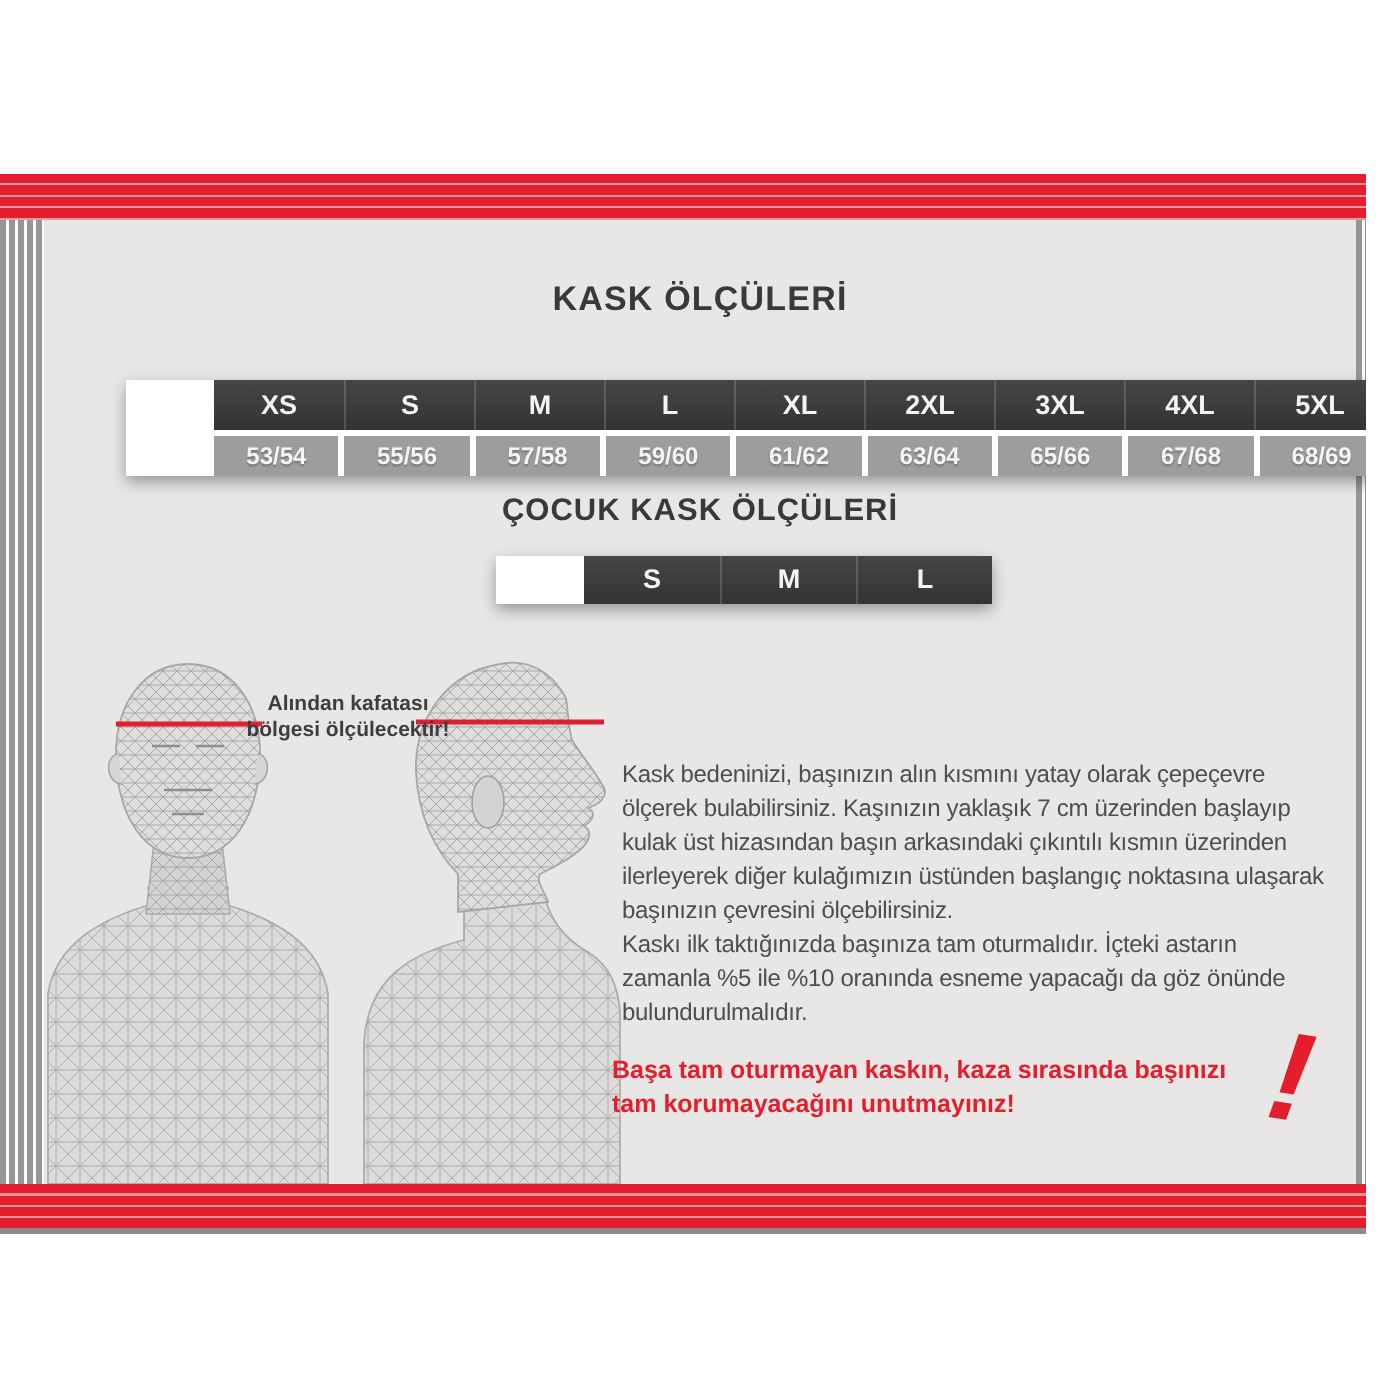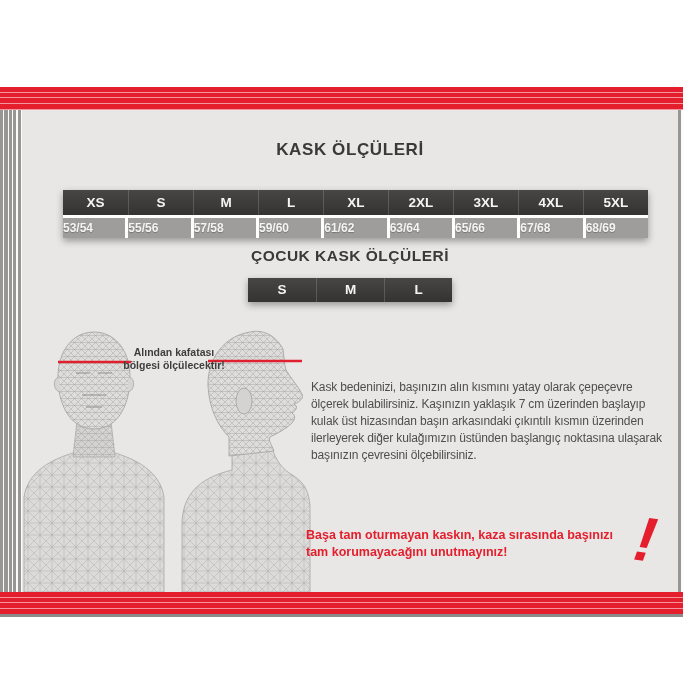--- a/index.html
+++ b/index.html
@@ -19,31 +19,31 @@
   .stripes-right{left:678px;}
   
   .content{position:absolute;left:22px;top:110px;width:656px;height:482px;
     background:var(--content-bg,#e8e7e5);}
   .main-title{position:absolute;left:0;top:30px;width:100%;text-align:center;
     font-size:17px;font-weight:bold;letter-spacing:.6px;color:#393939;}
   .child-title{position:absolute;left:0;top:137px;width:100%;text-align:center;
     font-size:15.5px;font-weight:bold;letter-spacing:.5px;color:#393939;}
   
   .size-table{position:absolute;display:flex;flex-direction:column;row-gap:3px;
-    background:#ffffff;box-shadow:0 3px 7px rgba(0,0,0,.35);}
+    background:#ffffff;box-shadow:0 3px 7px rgba(0,0,0,.35);padding-left:44px;}
   .adult-table{left:41px;top:80px;width:585px;}
   .child-table{left:226px;top:168px;width:204px;}
   .t-header{display:grid;background:linear-gradient(var(--table-header-bg,#474645),#343332);}
   .t-values{display:grid;column-gap:3px;background:#ffffff;}
   .cols9{grid-template-columns:repeat(9,1fr);}
   .cols3{grid-template-columns:repeat(3,1fr);}
   .t-hcell{height:25px;line-height:25px;text-align:center;color:#f4f4f4;
     font-size:13.5px;font-weight:bold;border-left:1px solid rgba(255,255,255,.16);}
   .t-hcell:first-child{border-left:none;}
-  .t-vcell{height:20px;line-height:20px;color:#f4f4f3;
+  .t-vcell{height:20px;line-height:20px;text-align:center;color:#f4f4f3;
     font-size:12px;font-weight:bold;background:var(--table-value-bg,#9e9d9b);
     text-shadow:0 1px 1px rgba(0,0,0,.25);}
   .child-table .t-hcell{height:24px;line-height:24px;}
   .child-table .t-vcell{height:18px;line-height:18px;}
   
   .figures{position:absolute;left:0;top:215px;width:300px;height:267px;}
   .annotation{position:absolute;left:93px;top:236px;width:118px;text-align:center;
     font-size:10.5px;line-height:12.5px;font-weight:bold;color:#3e3e3e;}
   
   .instructions{position:absolute;left:289px;top:269px;width:354px;
@@ -140,19 +140,20 @@
       </g>
 
       <line x1="36" y1="37" x2="109" y2="37" stroke="#e0202e" stroke-width="2.6"></line>
       <line x1="186" y1="36" x2="280" y2="36" stroke="#e0202e" stroke-width="2.6"></line>
     </svg>
 
     <div class="annotation">Alından kafatası bölgesi ölçülecektir!</div>
 
     <div class="instructions">
       <p>Kask bedeninizi, başınızın alın kısmını yatay olarak çepeçevre ölçerek bulabilirsiniz. Kaşınızın yaklaşık 7 cm üzerinden başlayıp kulak üst hizasından başın arkasındaki çıkıntılı kısmın üzerinden ilerleyerek diğer kulağımızın üstünden başlangıç noktasına ulaşarak başınızın çevresini ölçebilirsiniz.</p>
+      <p>Kaskı ilk taktığınızda başınıza tam oturmalıdır. İçteki astarın zamanla %5 ile %10 oranında esneme yapacağı da göz önünde bulundurulmalıdır.</p>
     </div>
 
     <div class="warning-text">Başa tam oturmayan kaskın, kaza sırasında başınızı tam korumayacağını unutmayınız!</div>
     <div class="warning-mark">!</div>
 
   </div>
 </div>
 
 </body></html>

